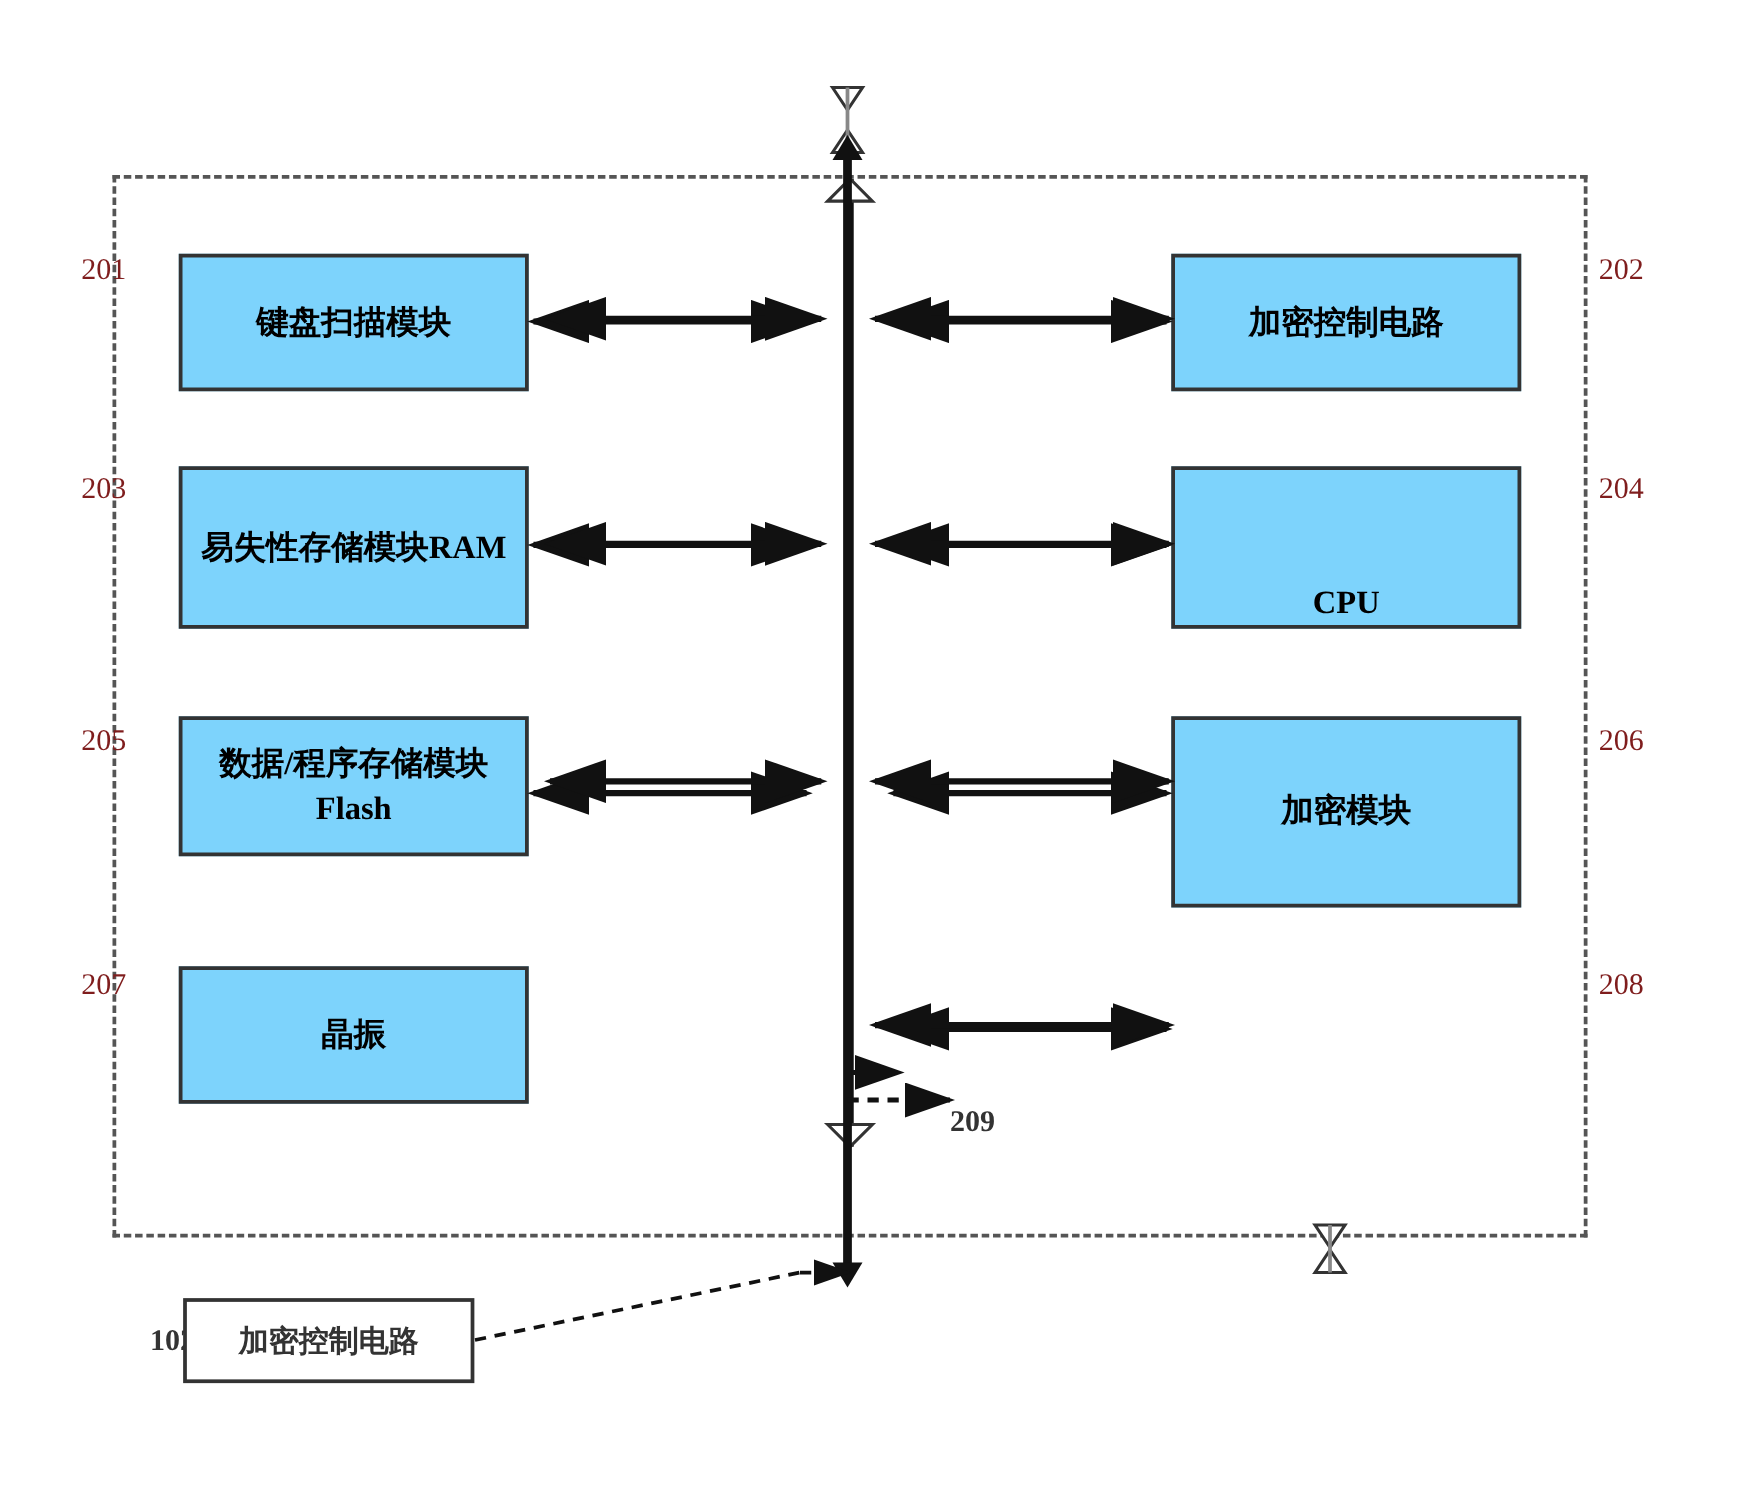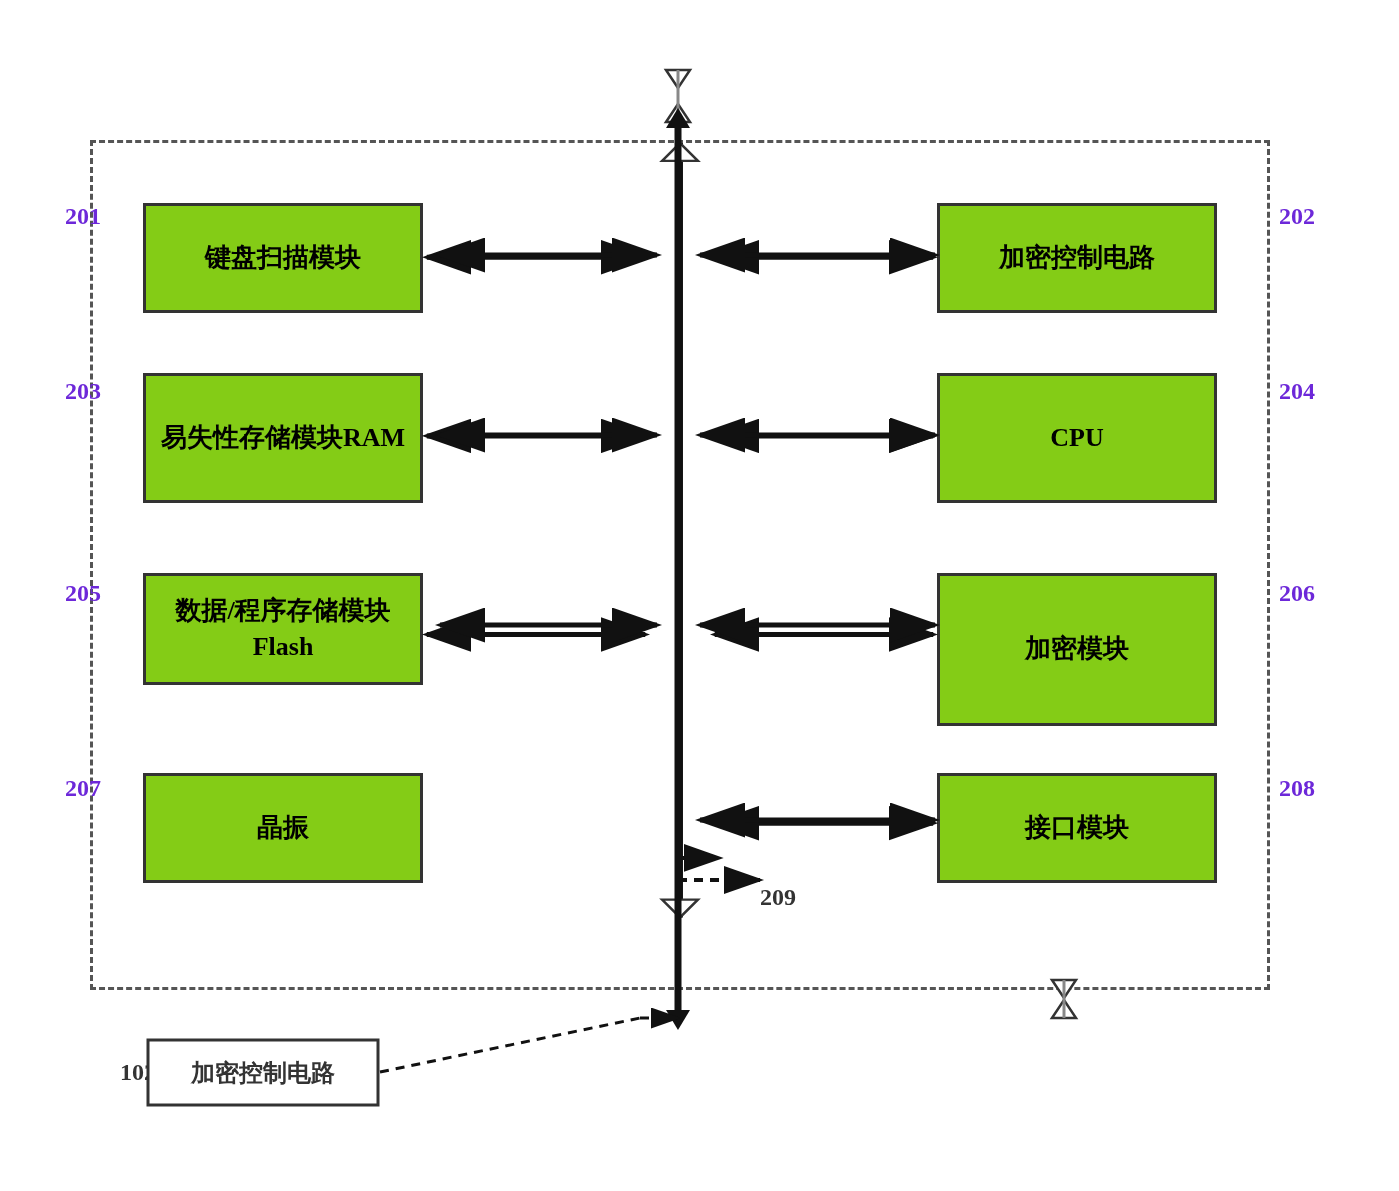--- a/index.html
+++ b/index.html
@@ -27,21 +27,21 @@
       left: 30px;
       width: 1180px;
       height: 850px;
       border: 3px dashed #555;
     }
 
     
     .module-box {
       position: absolute;
       border: 3px solid #333;
-      background: #84cc16;
+      background: #7dd3fc;
       display: flex;
       align-items: center;
       justify-content: center;
       text-align: center;
       font-size: 26px;
       font-weight: bold;
       line-height: 1.4;
     }
 
     
@@ -80,42 +80,43 @@
       right: 50px;
       width: 280px;
       height: 110px;
     }
 
     .box-204 {
       top: 230px;
       right: 50px;
       width: 280px;
       height: 130px;
+      align-items: flex-end;
     }
 
     .box-206 {
       top: 430px;
       right: 50px;
       width: 280px;
       height: 153px;
     }
 
     .box-208 {
       top: 630px;
       right: 50px;
       width: 280px;
       height: 110px;
     }
 
     
     .label {
       position: absolute;
       font-size: 24px;
-      font-weight: bold;
-      color: #6d28d9;
+      font-weight: normal;
+      color: #7f1d1d;
     }
 
     
     .arrows-svg {
       position: absolute;
       top: 0;
       left: 0;
       width: 100%;
       height: 100%;
       pointer-events: none;
@@ -149,23 +150,20 @@
     </div>
 
     <div class="module-box box-206">
       <span>加密模块</span>
     </div>
 
     <div class="module-box box-207">
       <span>晶振</span>
     </div>
 
-    <div class="module-box box-208">
-      <span>接口模块</span>
-    </div>
 
     <svg class="arrows-svg" viewBox="0 0 1180 850" xmlns="http://www.w3.org/2000/svg">
       <defs>
         <marker id="arrowhead-black" markerWidth="10" markerHeight="7" refX="9" refY="3.5" orient="auto">
           <polygon points="0 0, 10 3.5, 0 7" fill="#111"></polygon>
         </marker>
         <marker id="arrowhead-black-rev" markerWidth="10" markerHeight="7" refX="1" refY="3.5" orient="auto">
           <polygon points="10 0, 0 3.5, 10 7" fill="#111"></polygon>
         </marker>
         <marker id="arrowhead-up" markerWidth="10" markerHeight="7" refX="5" refY="7" orient="auto">

